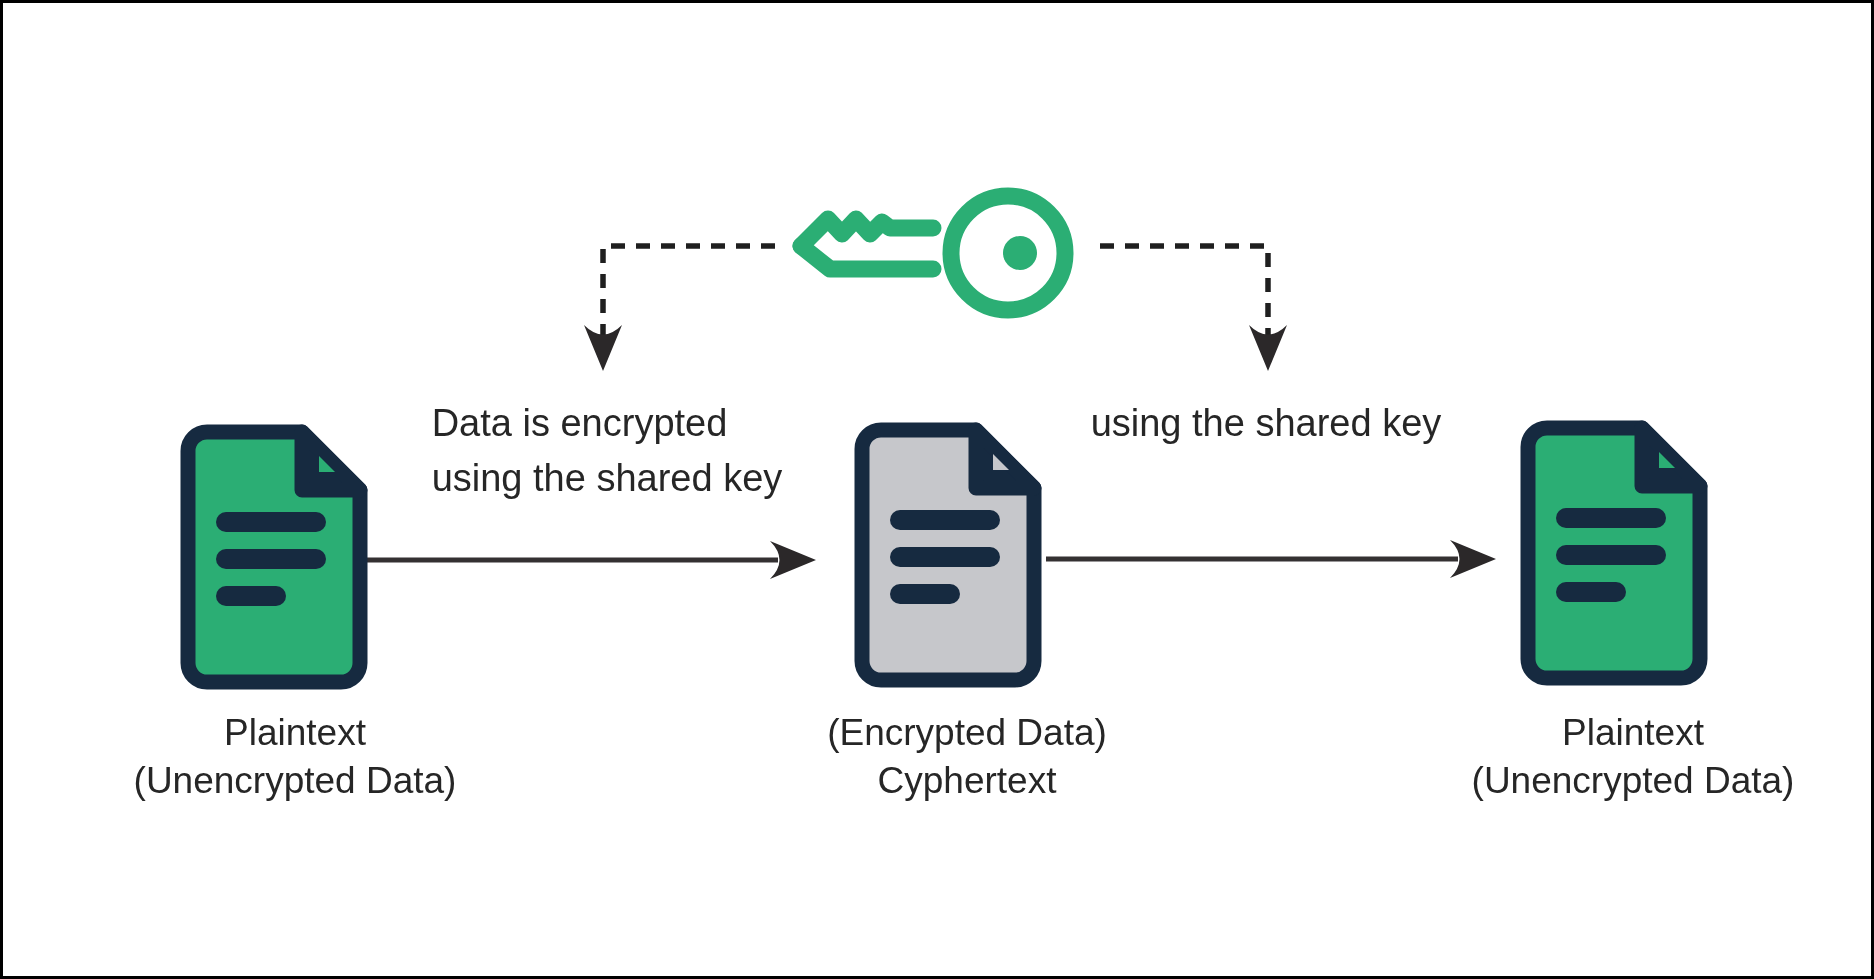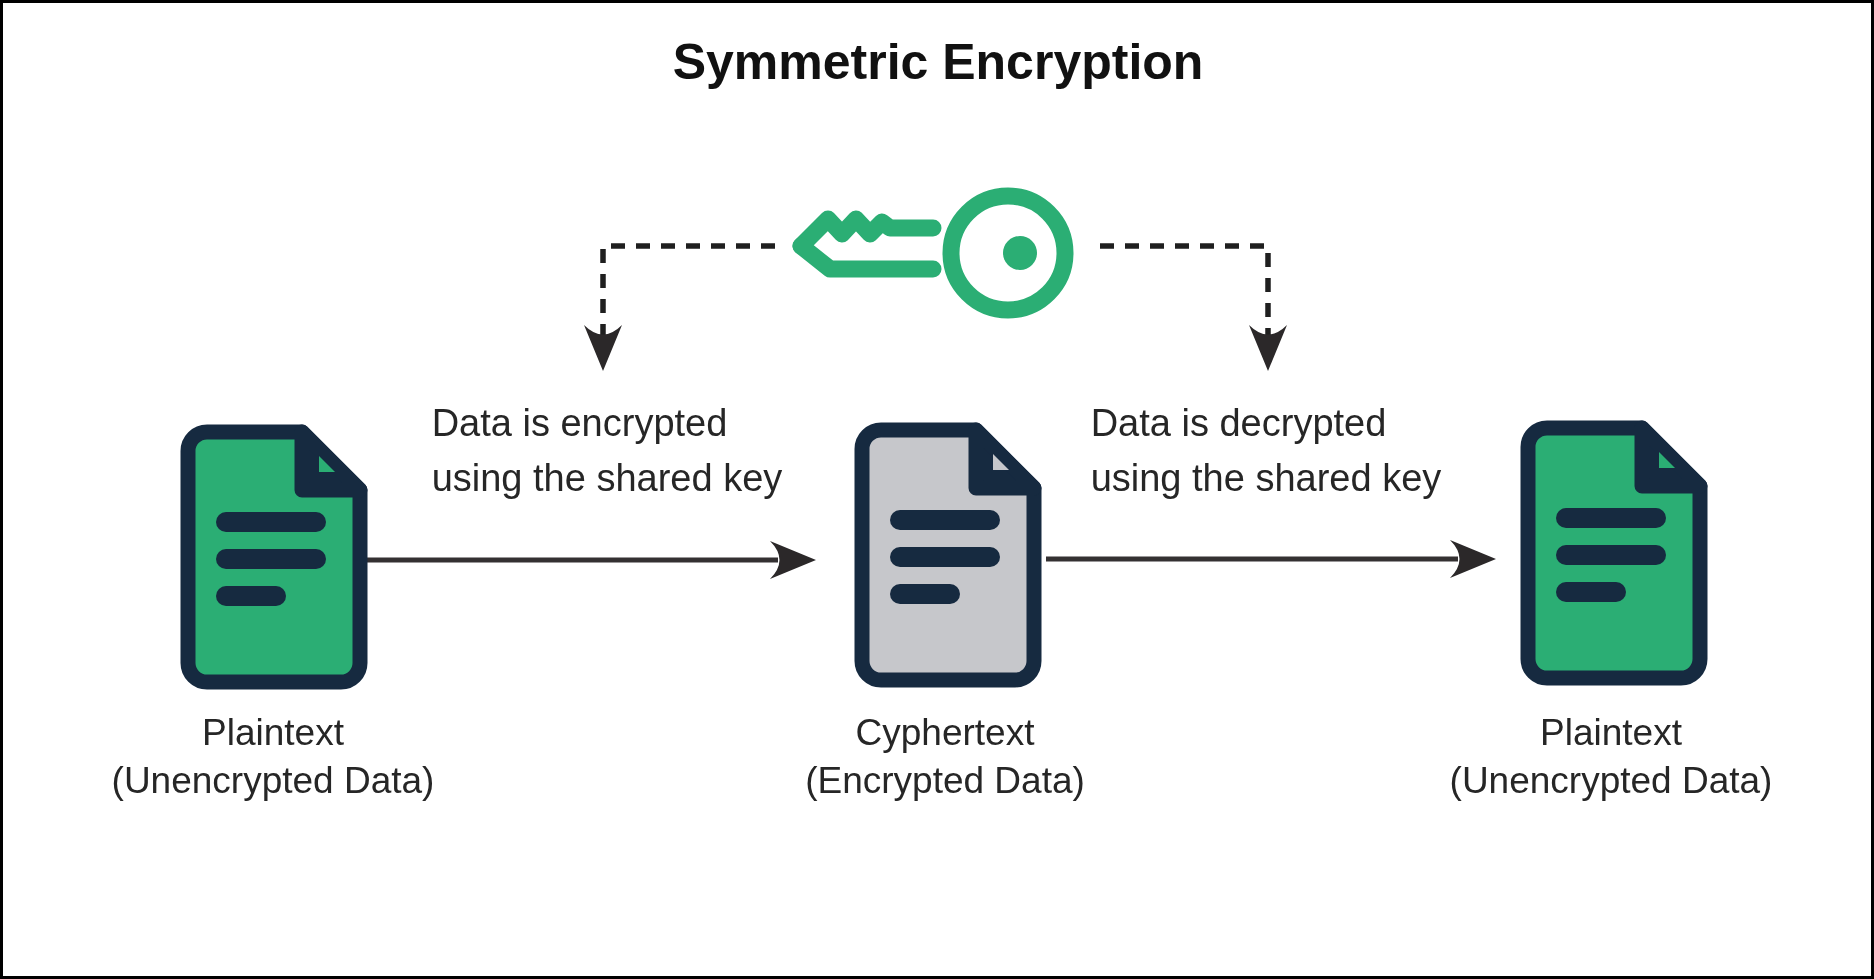--- a/index.html
+++ b/index.html
@@ -22,41 +22,41 @@
     position:absolute; top:393px; transform:translateX(-50%);
     font-size:38px; line-height:55px; color:var(--text);
     white-space:nowrap;
   }
   .annotation.encrypt{left:604px;}
   .annotation.decrypt{left:1263px;}
   .node-label{
     position:absolute; top:706px; transform:translateX(-50%);
     text-align:center; font-size:37px; line-height:48px; color:var(--text);
     white-space:nowrap;
+    margin-left:22px;
   }
   .node-label.left{left:270px;}
   .node-label.middle{left:942px;}
   .node-label.right{left:1608px;}
   .doc-ink{fill:var(--navy);}
   .doc-stroke{stroke:var(--navy);}
   .doc--green .doc-fill{fill:var(--green);}
   .doc--gray  .doc-fill{fill:var(--gray);}
   .key-stroke{stroke:var(--green); fill:none; stroke-width:17;
               stroke-linecap:round; stroke-linejoin:round;}
   .flow-dashed{stroke:var(--line); stroke-width:5.5; fill:none;
                stroke-dasharray:14 11;}
   .flow-solid{stroke:#343132; stroke-width:5; fill:none;}
   .dart{fill:#2B2829;}
 </style>
 </head>
 <body>
 
 <div class="canvas">
 
-  <div class="title">Symmetric Encryption</div>
 
   <svg class="abs" style="left:0;top:0" width="1874" height="979" viewBox="0 0 1874 979">
 
     <path class="flow-dashed" d="M772,243 H600 V332"></path>
     <path class="dart" d="M600,368 L581,322 Q600,341 619,322 Z"></path>
 
     <path class="flow-dashed" d="M1097,243 H1265 V332"></path>
     <path class="dart" d="M1265,368 L1246,322 Q1265,341 1284,322 Z"></path>
 
     <path class="flow-solid" d="M363,557 H775"></path>
@@ -98,30 +98,29 @@
     <rect class="doc-ink" x="36" y="88" width="110" height="20" rx="10"></rect>
     <rect class="doc-ink" x="36" y="125" width="110" height="20" rx="10"></rect>
     <rect class="doc-ink" x="36" y="162" width="70" height="20" rx="10"></rect>
   </svg>
 
   <div class="annotation encrypt">
     <div>Data is encrypted</div>
     <div>using the shared key</div>
   </div>
   <div class="annotation decrypt">
-    <div>Data is decrypted</div>
     <div>using the shared key</div>
   </div>
 
   <div class="node-label left">
     <div>Plaintext</div>
     <div>(Unencrypted Data)</div>
   </div>
   <div class="node-label middle">
+    <div>(Encrypted Data)</div>
     <div>Cyphertext</div>
-    <div>(Encrypted Data)</div>
   </div>
   <div class="node-label right">
     <div>Plaintext</div>
     <div>(Unencrypted Data)</div>
   </div>
 
 </div>
 
 </body></html>

